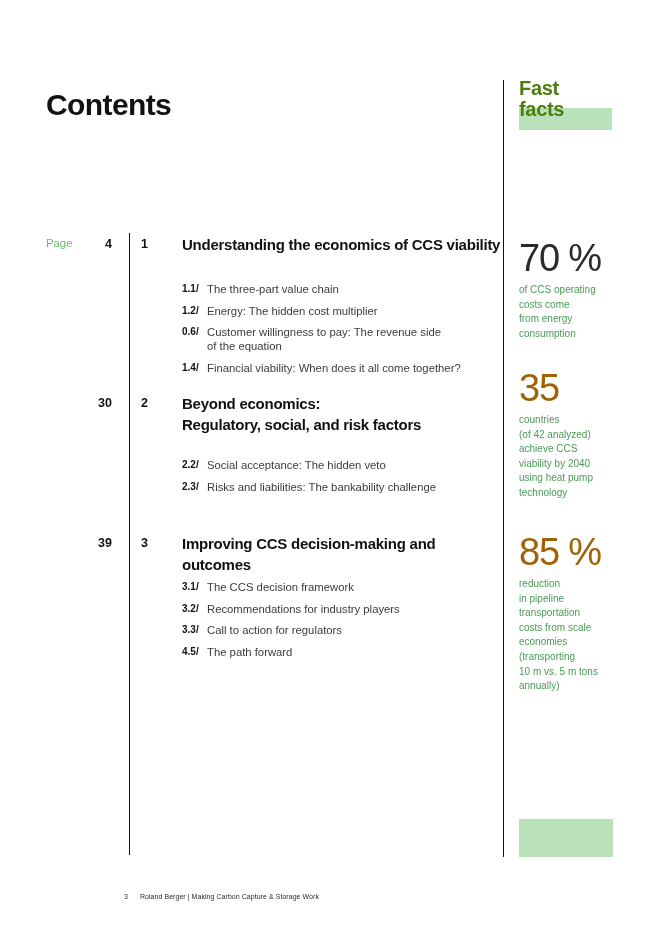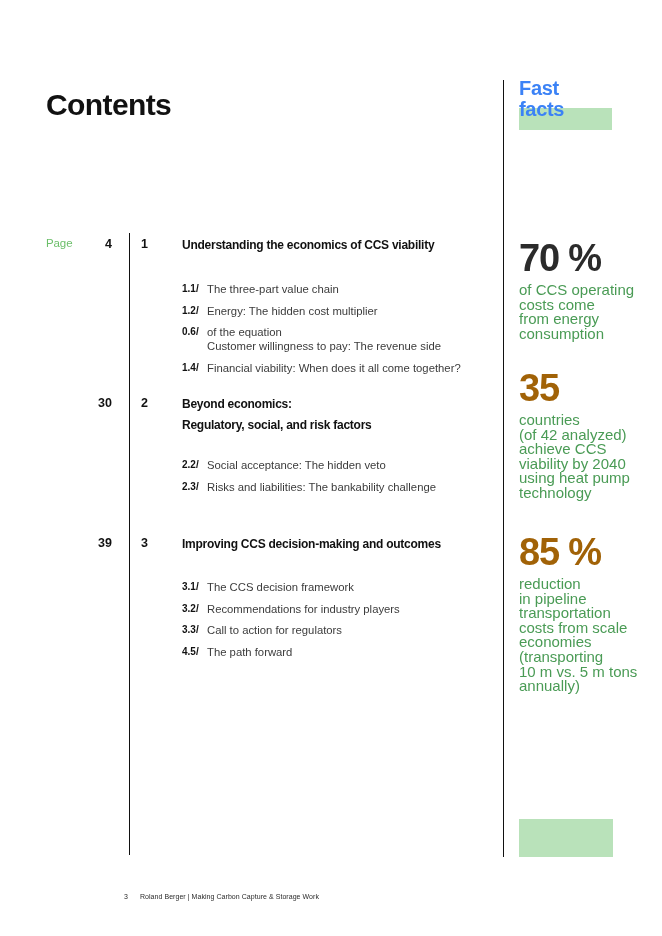--- a/index.html
+++ b/index.html
@@ -30,21 +30,21 @@
 
   
   .fastfacts-head {
     position: absolute;
     left: 519px;
     top: 78px;
     font-size: 20px;
     font-weight: bold;
     line-height: 21px;
     letter-spacing: -0.3px;
-    color: #3b82f6;
+    color: #4d7c0f;
     z-index: 3;
   }
   .fastfacts-head .ff-line { display: block; }
   .ff-highlight {
     position: absolute;
     left: 519px;
     top: 108px;
     width: 93px;
     height: 22px;
     background: #b9e2ba;
@@ -111,21 +111,21 @@
     top: 0;
     font-size: 12.5px;
     font-weight: bold;
     color: #111111;
   }
   .chap-title {
     position: absolute;
     left: 182px;
     top: -2px;
     width: 320px;
-    font-size: 12px;
+    font-size: 15px;
     font-weight: bold;
     color: #111111;
     letter-spacing: -0.25px;
     line-height: 20.5px;
   }
   .chap-title .t-line { display: block; }
 
   .sublist {
     position: absolute;
     left: 182px;
@@ -160,30 +160,30 @@
     top: 0;
     width: 120px;
   }
   .fact { position: absolute; width: 120px; }
   .fact-1 { top: 238px; }
   .fact-2 { top: 368px; }
   .fact-3 { top: 532px; }
 
   .fact-value {
     font-size: 38px;
-    font-weight: bold;
+    font-weight: normal;
     letter-spacing: -1.2px;
     line-height: 40px;
     margin-bottom: 5px;
   }
   .fact-value.dark { color: #2b2b2b; }
   .fact-value.green { color: #a16207; }
 
   .fact-desc {
-    font-size: 15px;
+    font-size: 10px;
     line-height: 14.6px;
     color: #4a9b55;
   }
   .fact-desc .d-line { display: block; }
 
   .green-block {
     position: absolute;
     left: 519px;
     top: 819px;
     width: 94px;
@@ -231,22 +231,22 @@
       <div class="subitem">
         <span class="sub-num">1.1/</span>
         <span class="sub-text">The three-part value chain</span>
       </div>
       <div class="subitem">
         <span class="sub-num">1.2/</span>
         <span class="sub-text">Energy: The hidden cost multiplier</span>
       </div>
       <div class="subitem">
         <span class="sub-num">0.6/</span>
+        <span class="sub-text">Customer willingness to pay: The revenue side</span>
         <span class="sub-text wrap2">of the equation</span>
-        <span class="sub-text">Customer willingness to pay: The revenue side</span>
       </div>
       <div class="subitem">
         <span class="sub-num">1.4/</span>
         <span class="sub-text">Financial viability: When does it all come together?</span>
       </div>
     </div>
   </div>
 
   <div class="toc-chapter ch2">
     <div class="chap-head">

